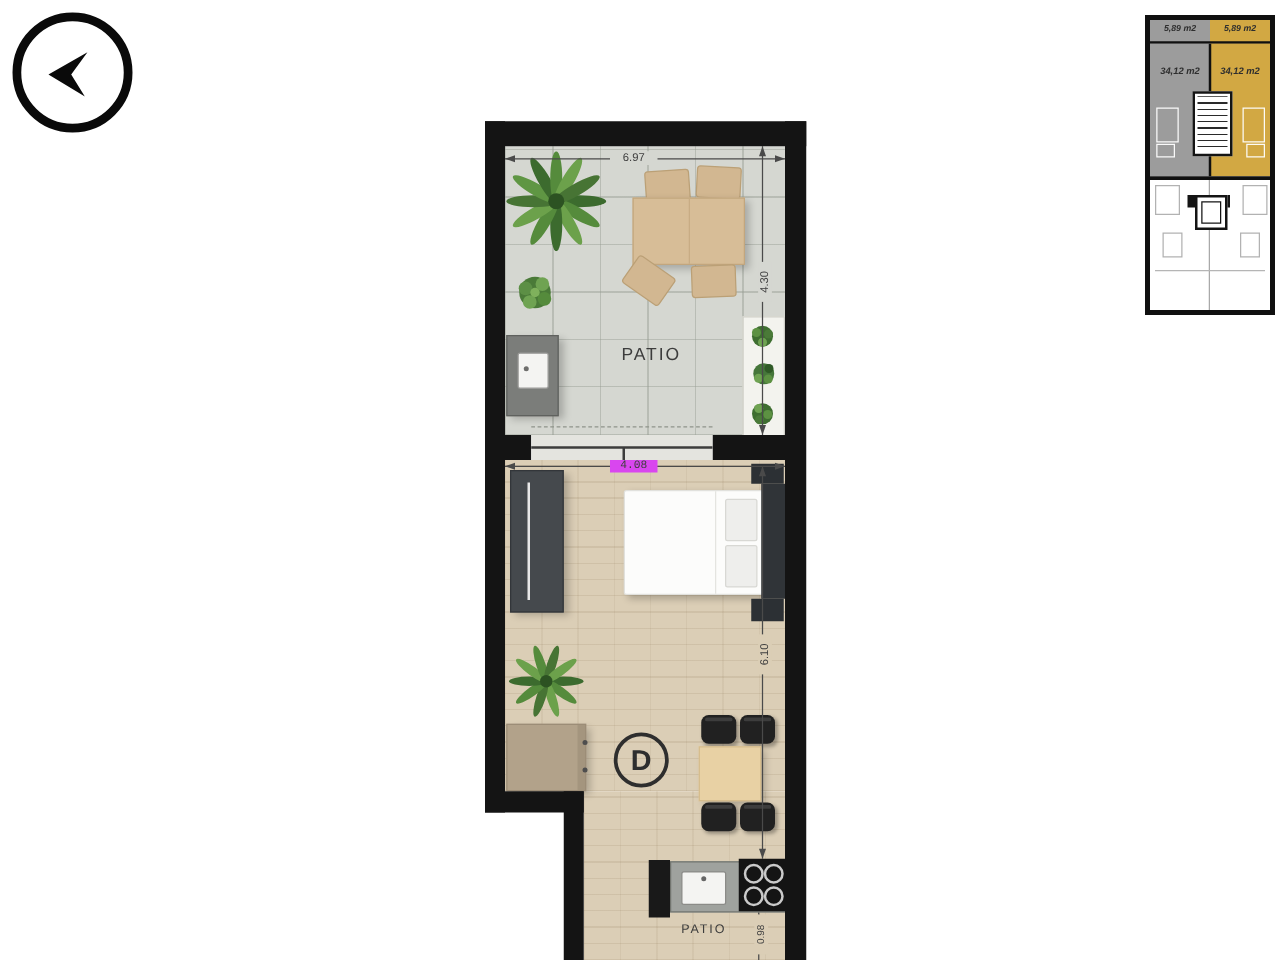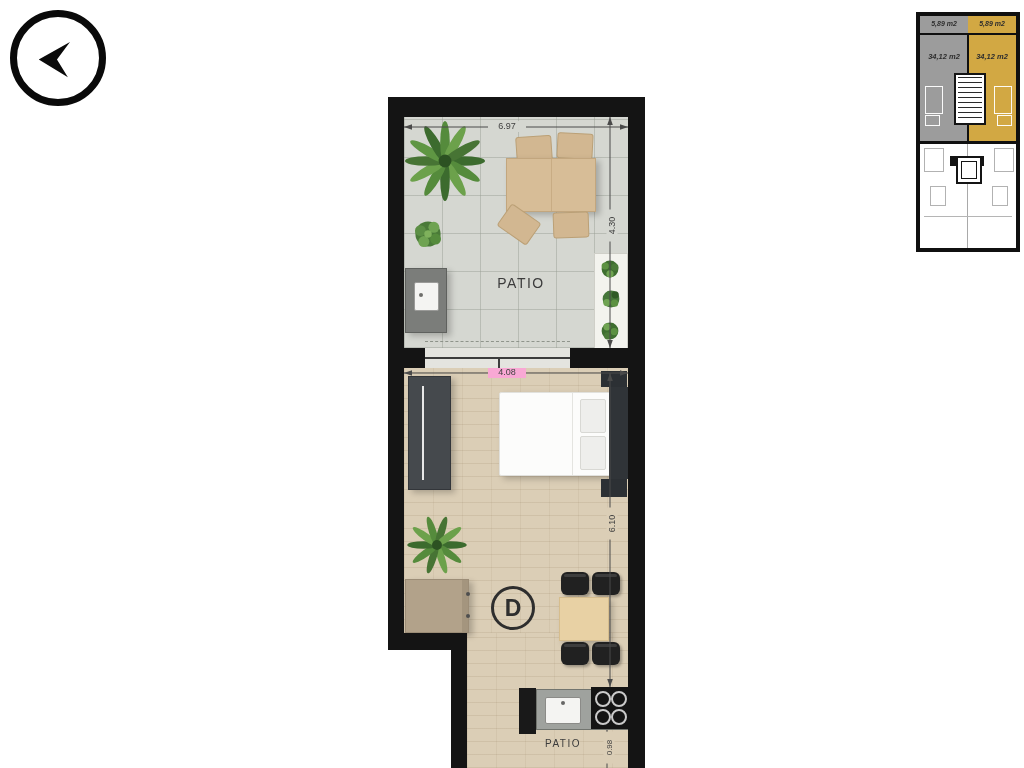--- a/index.html
+++ b/index.html
@@ -219,21 +219,21 @@
       <path d="M19,278 L27,275.2 L27,280.8 Z"></path>
         <path d="M243,278 L235,275.2 L235,280.8 Z"></path>
       <path d="M225,278 L222.2,286 L227.8,286 Z"></path>
         <path d="M225,592 L222.2,584 L227.8,584 Z"></path>
       <path d="M222,635 L219.2,643 L224.8,643 Z"></path>
     </g>
   </svg>
 
   <div class="dim-label" style="left:103px;top:26px;width:34px;background:#d5d7d1;">6.97</div>
   <div class="dim-label dim-v" style="left:211px;top:125px;width:28px;background:#d5d7d1;">4.30</div>
-  <div class="dim-label" style="left:103px;top:272px;width:34px;background:#f9a8d4;">4.08</div>
+  <div class="dim-label" style="left:103px;top:272px;width:34px;background:#d946ef;font-family:Liberation Mono, monospace;">4.08</div>
   <div class="dim-label dim-v" style="left:211px;top:423px;width:28px;background:#dbceb6;">6.10</div>
   <div class="dim-label dim-v" style="left:208px;top:647px;width:28px;font-size:8px;background:#dbceb6;">0.98</div>
 
   <div class="room-label" style="left:108px;top:180px;width:56px;font-size:14px;">PATIO</div>
   <div class="room-label" style="left:138px;top:643px;width:80px;font-size:10px;">PATIO</div>
 </div>
 
 <div class="abs keyplan">
 
   <div class="kp" style="left:0;top:0;width:48px;height:17px;background:#9c9c9c;border-bottom:2px solid #101010;"></div>

